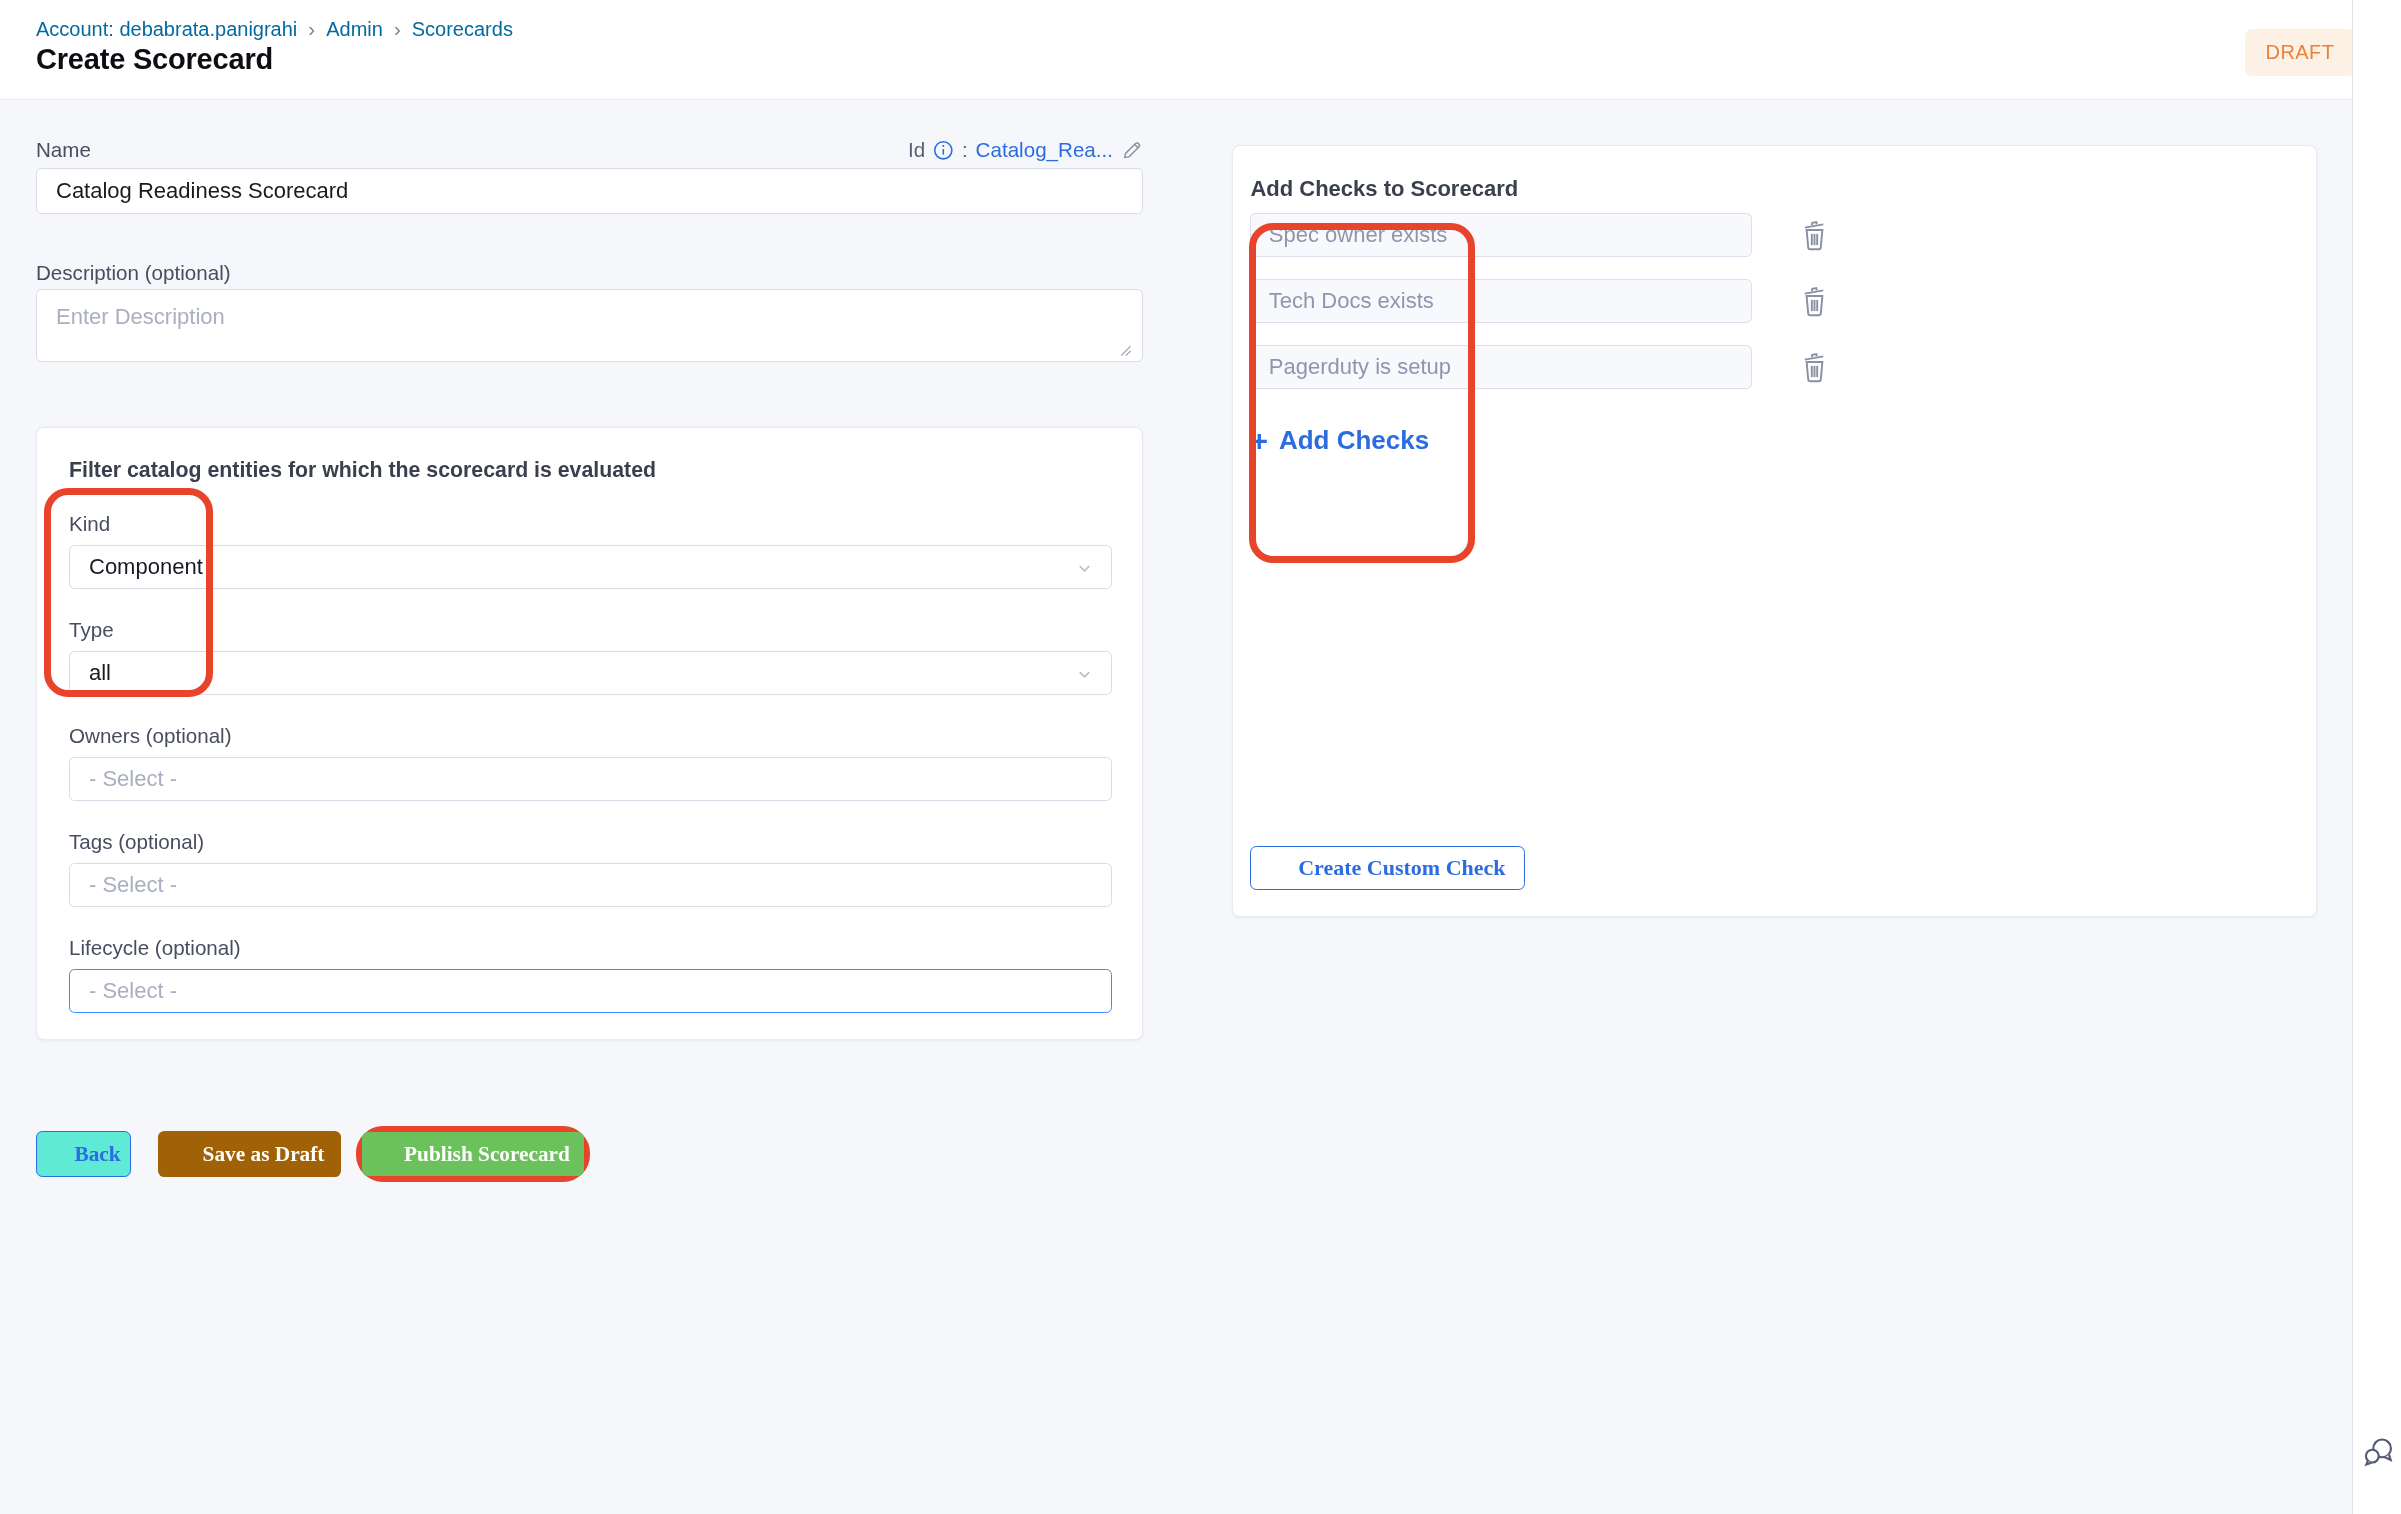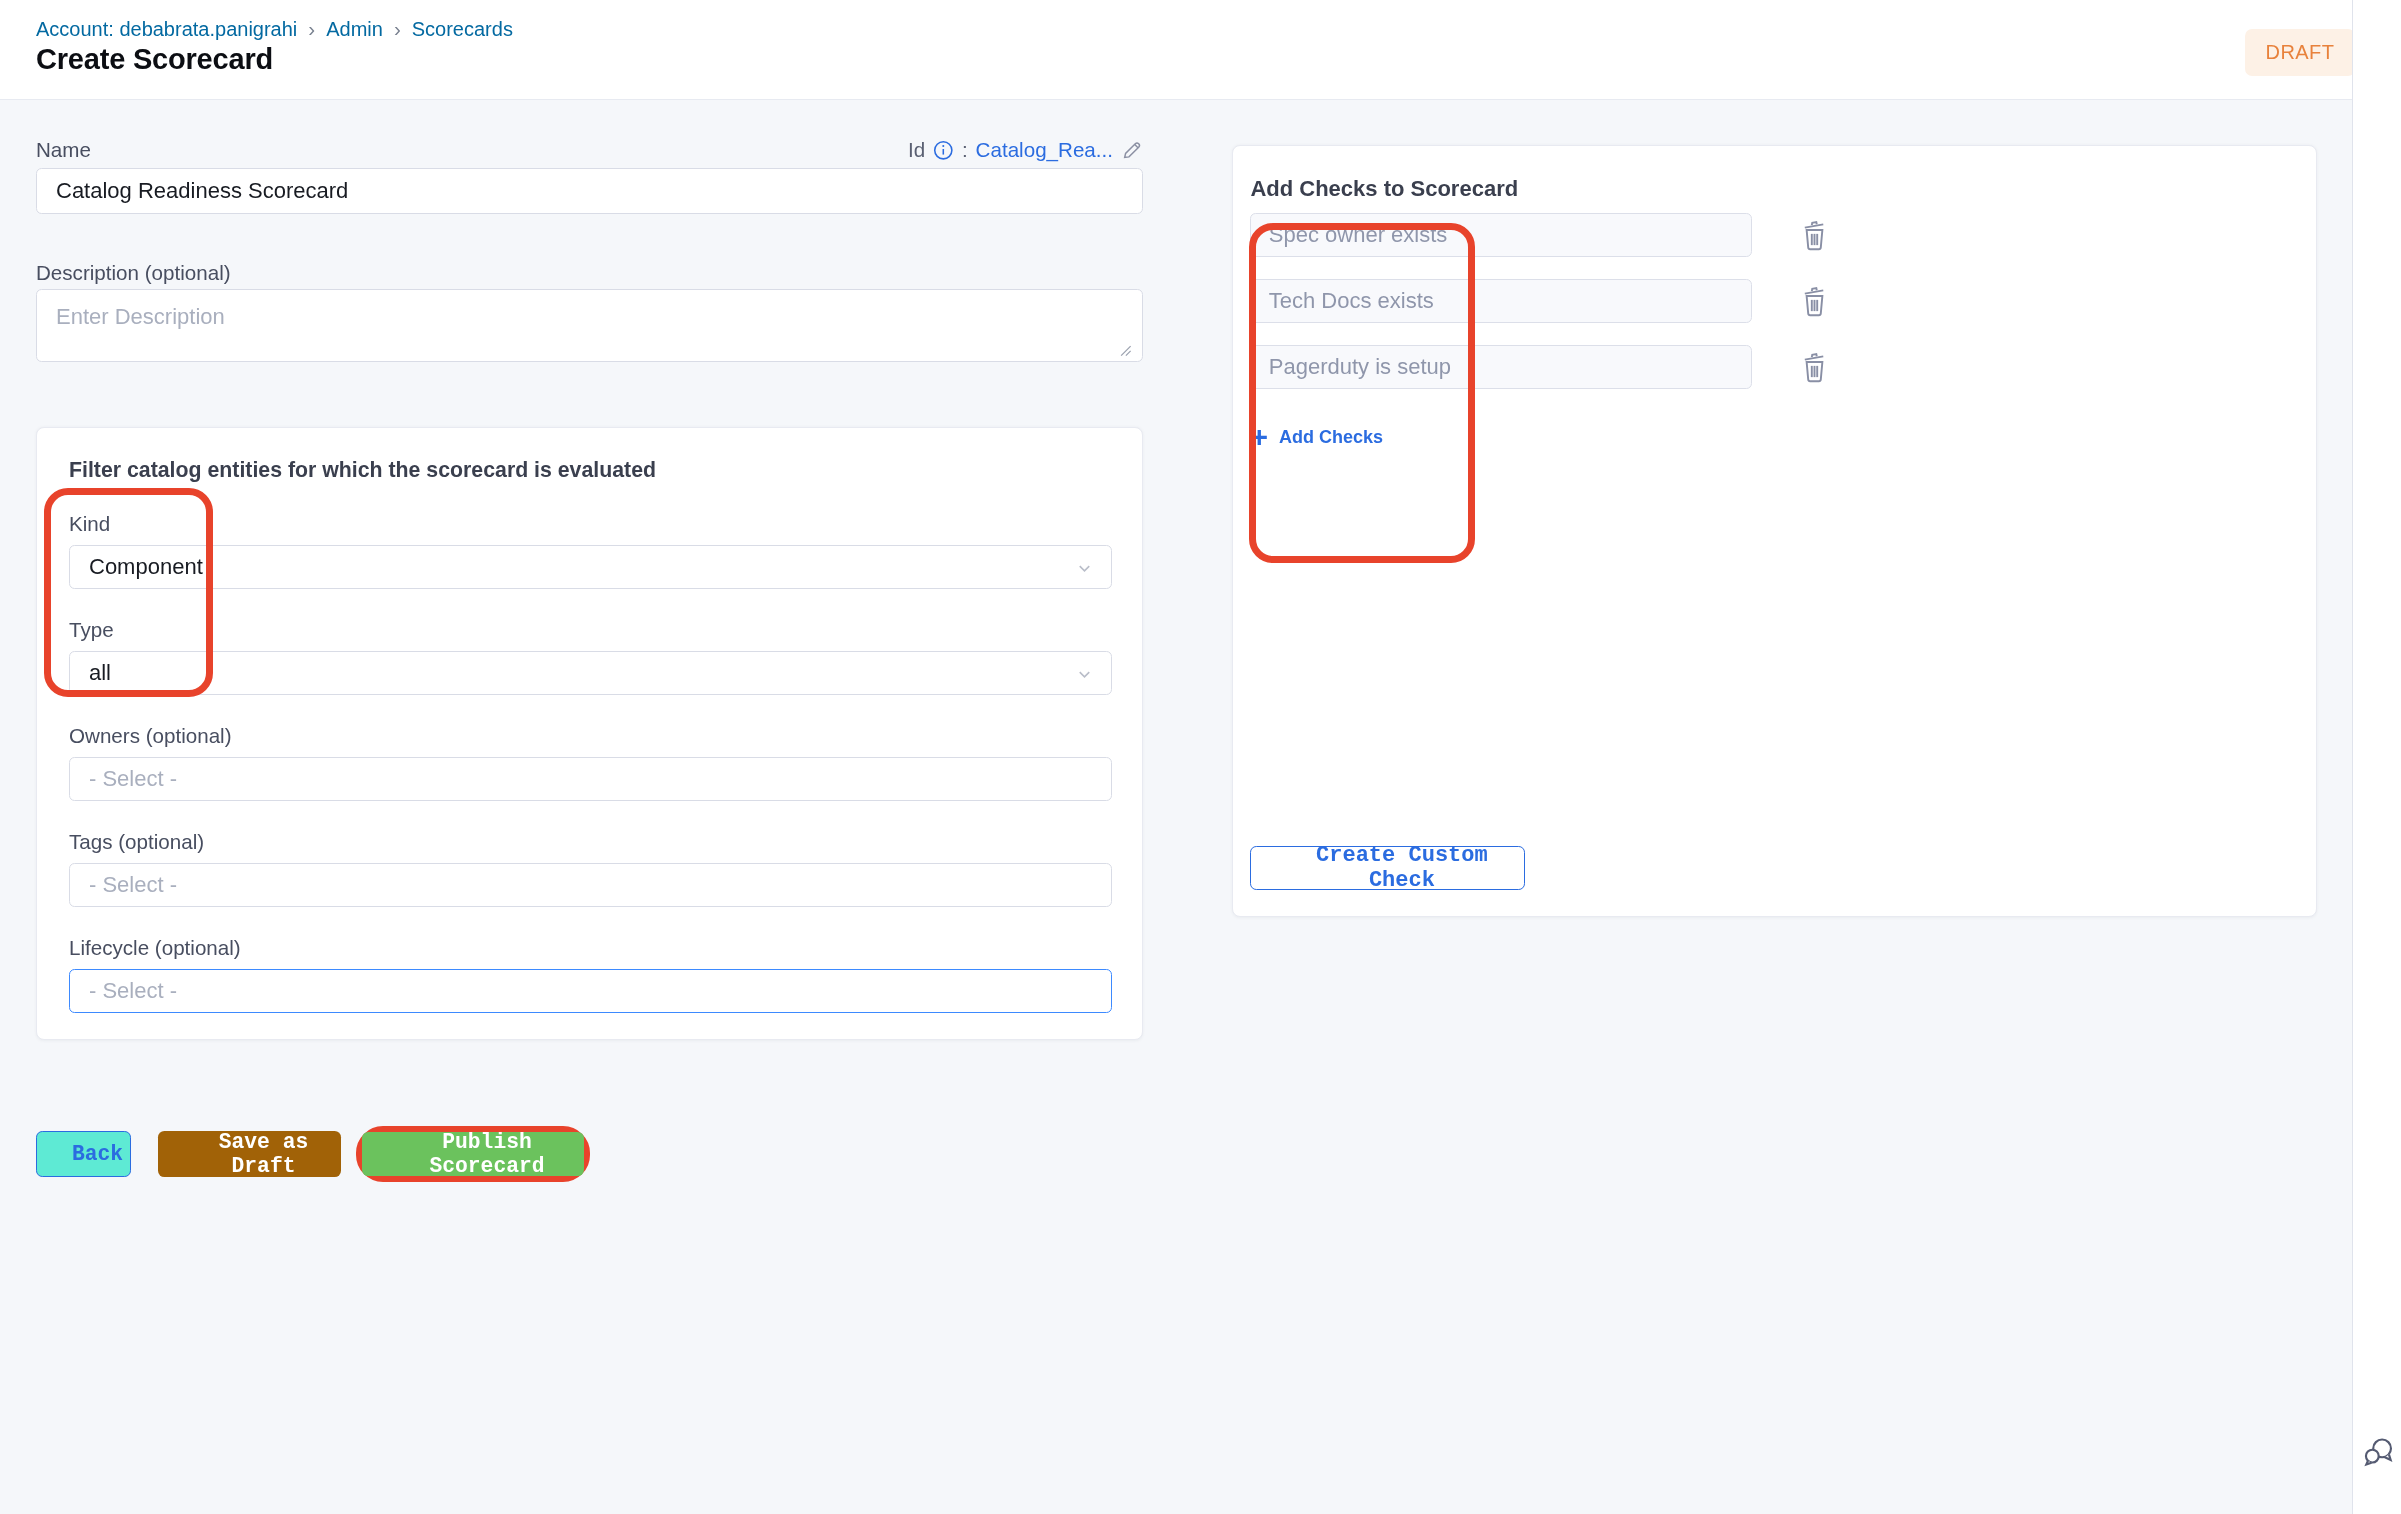--- a/index.html
+++ b/index.html
@@ -84,21 +84,21 @@
   }
   .filter-heading { font-size:21.3px; font-weight:bold; color:#3a3f4e; }
   .f-label { margin-top:28.5px; margin-bottom:9.5px; }
   .filter-card .select-box { width:1043px; }
 
   
   .actions { position:absolute; left:36px; top:1126px; display:flex; align-items:center; }
   .btn {
     height:46px; border-radius:6.3px; font-size:21.3px; font-weight:bold;
     display:flex; align-items:center; justify-content:center;
-    cursor:pointer; font-family:Liberation Mono, monospace; border:none;padding-left:28px;
+    cursor:pointer; font-family:Liberation Serif, serif; border:none;padding-left:28px;
   }
   .btn-back { width:95px; background:#5eead4; border:1.6px solid #2b6ce0; color:#2b6ce0; }
   .btn-save { width:183px; background:#a16207; color:#fff; margin-left:27px; }
   .publish-wrap {
     margin-left:15px; border:6.3px solid #e8432b; border-radius:27px; padding:0;
     display:flex;
   }
   .btn-publish { width:222px; height:44px; background:#6bc25d; color:#fff; border-radius:6.3px; }
 
   
@@ -127,21 +127,21 @@
   .check-input {
     width:502px; height:44px; background:#f8f9fc;
     border:1.6px solid #dcdfe9; border-radius:5.5px;
     font-size:22px; color:#8f96ab; padding:0 17.4px;
     font-family:"Liberation Sans", sans-serif; outline:none;
   }
   .trash-btn { margin-left:49px; width:27px; height:32px; background:none; border:none; cursor:pointer; padding:0; }
 
   .add-checks { margin-top:36px; display:flex; align-items:center; gap:11px; cursor:pointer; width:max-content; }
   .plus-glyph { color:#2b6ce0; font-size:30px; font-weight:bold; line-height:24px; }
-  .add-checks-label { color:#2b6ce0; font-size:18px; font-weight:bold; }
+  .add-checks-label { color:#2b6ce0; font-size:26px; font-weight:bold; }
 
   .btn-custom {
     position:absolute; left:17.4px; top:700px; width:275px; height:44px;
     background:#fff; border:1.6px solid #2b6ce0; border-radius:6.3px;
     color:#2b6ce0; font-size:22px; font-weight:bold;
   }
 
   
   .annotation {
     position:absolute; border:7.1px solid #e8432b; border-radius:24px;

